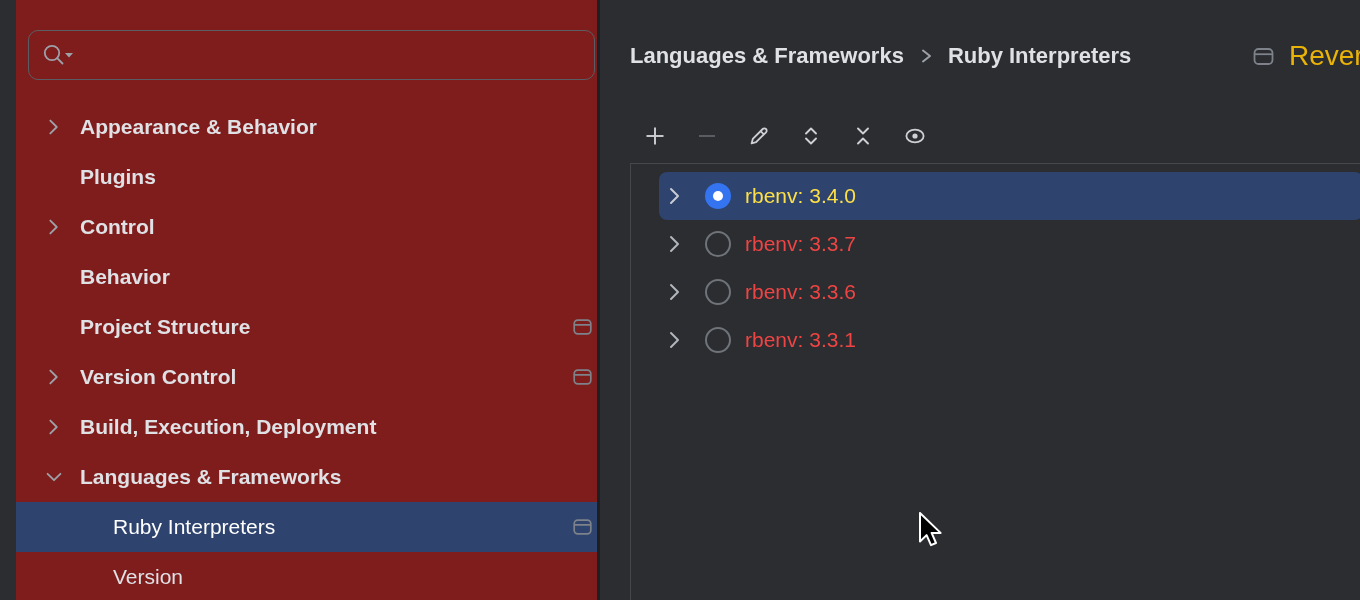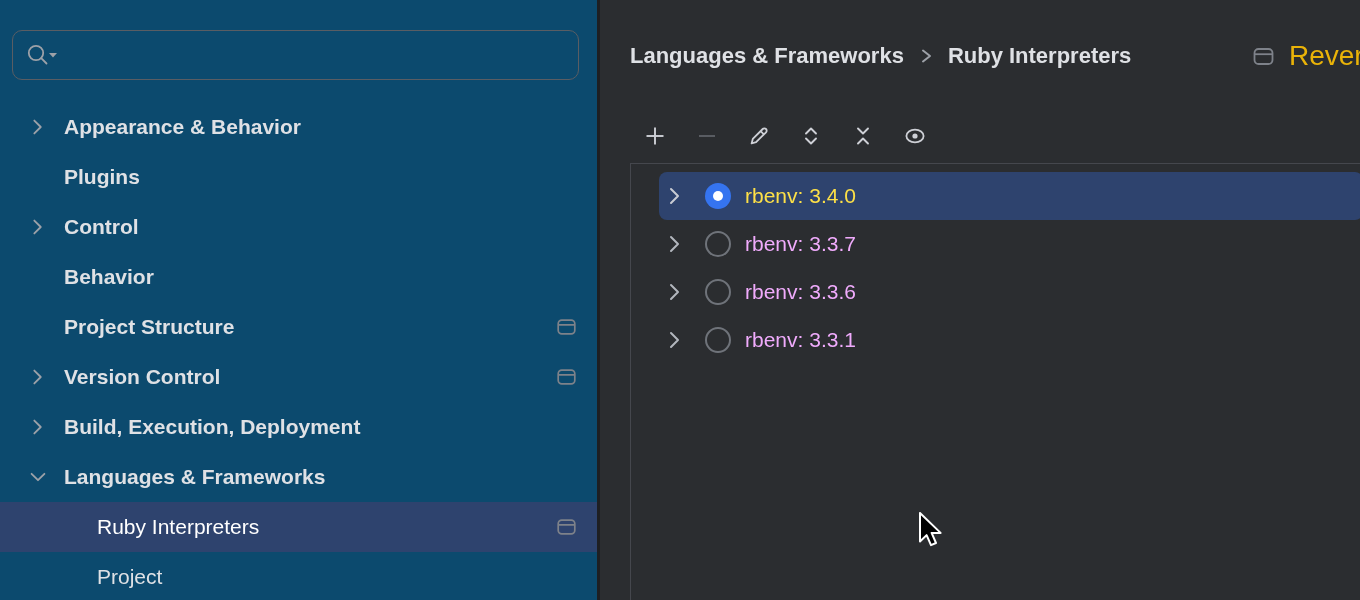--- a/index.html
+++ b/index.html
@@ -1,21 +1,21 @@
 <!DOCTYPE html>
 <html><head>
 <meta charset="utf-8">
 <style>
   * { margin:0; padding:0; box-sizing:border-box; }
   html,body { width:1360px; height:600px; overflow:hidden; }
   body { font-family:"Liberation Sans","DejaVu Sans",sans-serif; background:#2b2d30; color:#dfe1e5; }
   #app { position:relative; width:1360px; height:600px; background:#2b2d30; overflow:hidden; }
 
   
-  #sidebar { position:absolute; left:0; top:0; width:597px; height:600px; background:#0c4a6e; overflow:hidden; }
+  #sidebar { position:absolute; left:16px; top:0; width:597px; height:600px; background:#7f1d1d; overflow:hidden; }
   #separator { position:absolute; left:597px; top:0; width:3px; height:600px; background:#1e1f22; }
 
   .search-box { position:absolute; left:12px; top:30px; width:567px; height:50px;
     border:1px solid #5a5d63; border-radius:10px; display:flex; align-items:center; padding:0 12px; }
   .search-box svg { flex:0 0 auto; }
   .search-box input { flex:1; background:transparent; border:none; outline:none; color:#dfe1e5;
     font-size:20px; font-family:inherit; margin-left:8px; }
 
   #tree { position:absolute; left:0; top:102px; width:597px; }
   .tree-row { position:relative; height:50px; display:flex; align-items:center; cursor:default; }
@@ -41,21 +41,21 @@
   #list-panel { position:absolute; left:30px; top:163px; right:-4px; bottom:-6px;
     border:1px solid #45474d; background:#2b2d30; overflow:hidden; }
   .interp-row { position:absolute; left:28px; right:0; height:48px; display:flex; align-items:center;
     padding-left:4px; border-radius:8px; cursor:default; }
   .interp-row.selected { background:#2e436e; }
   .interp-row .chev { width:24px; height:24px; display:flex; align-items:center; justify-content:center; }
   .interp-row .radio { width:26px; height:26px; border-radius:50%; margin-left:18px;
     border:2px solid #6f737a; display:flex; align-items:center; justify-content:center; }
   .interp-row .radio.on { border:none; background:#3574f0; }
   .interp-row .radio.on::after { content:""; width:10px; height:10px; border-radius:50%; background:#ffffff; }
-  .interp-row .lbl { margin-left:14px; font-size:21px; color:#f0abfc; }
+  .interp-row .lbl { margin-left:14px; font-size:21px; color:#ef4444; }
   .interp-row.selected .lbl { color:#fde047; }
 
   #cursor { position:absolute; left:918px; top:512px; pointer-events:none; }
 </style>
 </head>
 <body>
 
 <div id="app">
 
   <div id="sidebar">
@@ -132,21 +132,21 @@
         <div class="tree-row lvl1 selected">
           <span class="lbl">Ruby Interpreters</span>
           <span class="proj">
             <svg width="19" height="17" viewBox="0 0 19 17" fill="none">
               <rect x="1.2" y="1.6" width="16.6" height="13.8" rx="3.6" stroke="#7e828a" stroke-width="1.7"></rect>
               <line x1="1.2" y1="6.3" x2="17.8" y2="6.3" stroke="#7e828a" stroke-width="1.7"></line>
             </svg>
           </span>
         </div>
         <div class="tree-row lvl1">
-          <span class="lbl">Project</span>
+          <span class="lbl">Version</span>
         </div>
       </div>
   </div>
 
   <div id="separator"></div>
 
   <div id="content">
 
     <div id="breadcrumb">
       <span class="part">Languages &amp; Frameworks</span>

